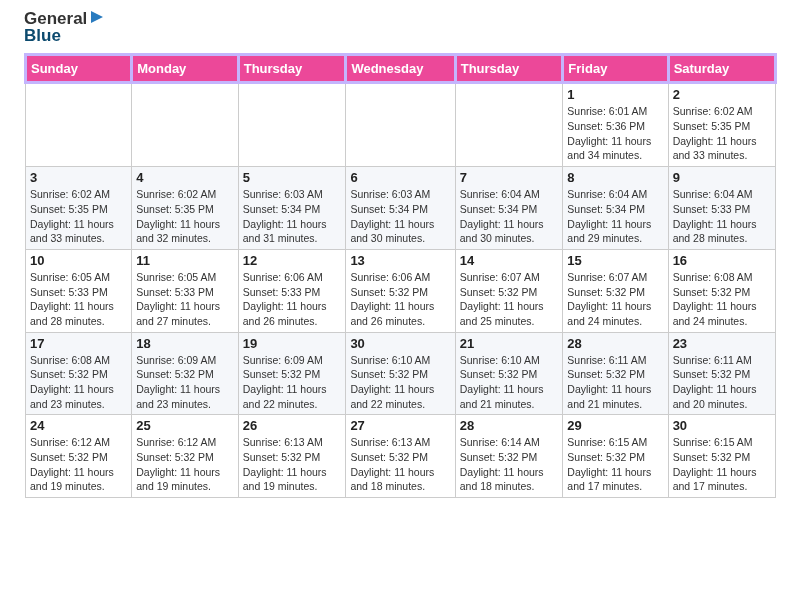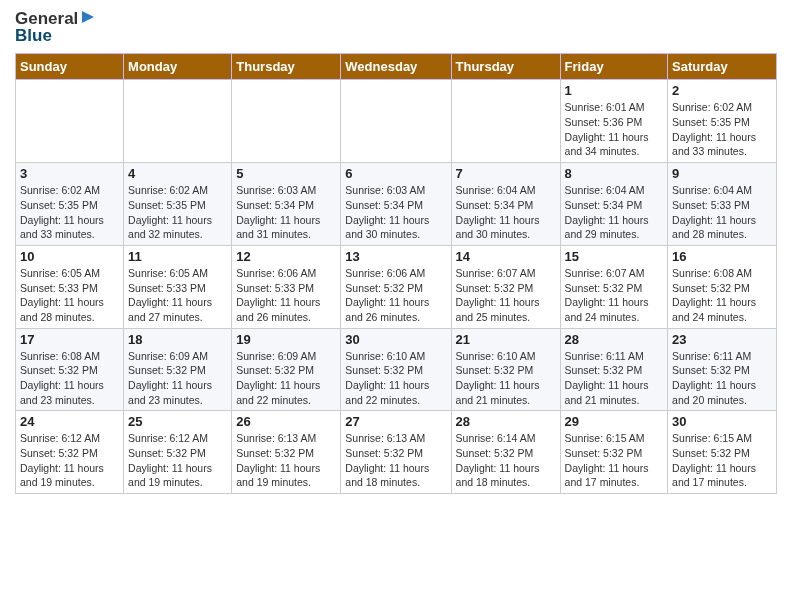--- a/index.html
+++ b/index.html
@@ -6,21 +6,21 @@
     body {
       font-family: Arial, sans-serif;
       background: #fff;
       width: 792px;
       min-height: 612px;
       padding: 0;
     }
     .page {
       width: 792px;
       background: #fff;
-      padding: 10px 15px 10px 15px;
+      padding: 10px 15px 10px 24px;
     }
     .header {
       display: flex;
       justify-content: space-between;
       align-items: flex-start;
       margin-bottom: 8px;
     }
     .logo {
       display: flex;
       align-items: center;
@@ -38,27 +38,27 @@
     .location-title {
       font-size: 16px;
       color: #555;
     }
     .calendar {
       width: 100%;
       border-collapse: collapse;
       border: 1px solid #ccc;
     }
     .calendar th {
-      background: #a16207;
+      background: #ec4899;
       color: #fff;
       font-size: 13px;
       font-weight: bold;
       padding: 5px 4px;
       text-align: left;
-      border: 1px solid #c4b5fd;
+      border: 3px solid #c4b5fd;
     }
     .calendar td {
       vertical-align: top;
       border: 1px solid #ccc;
       padding: 3px 4px;
       width: 113px;
       min-height: 80px;
       font-size: 10.5px;
       background: #fff;
     }

